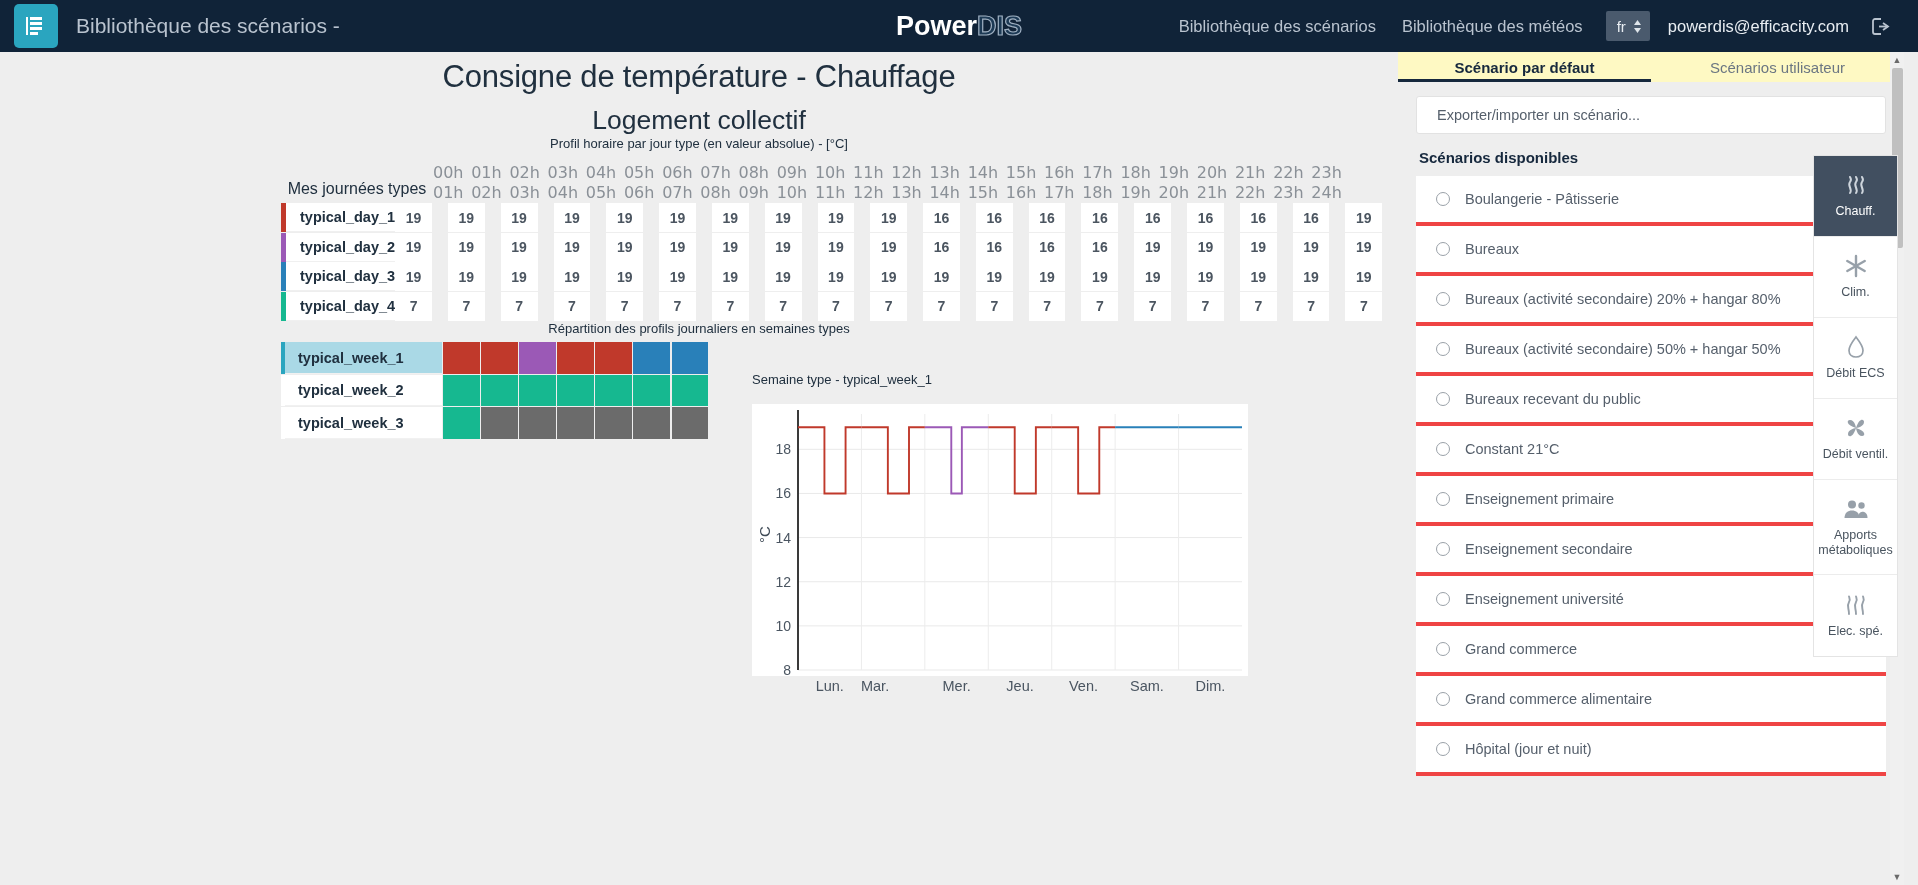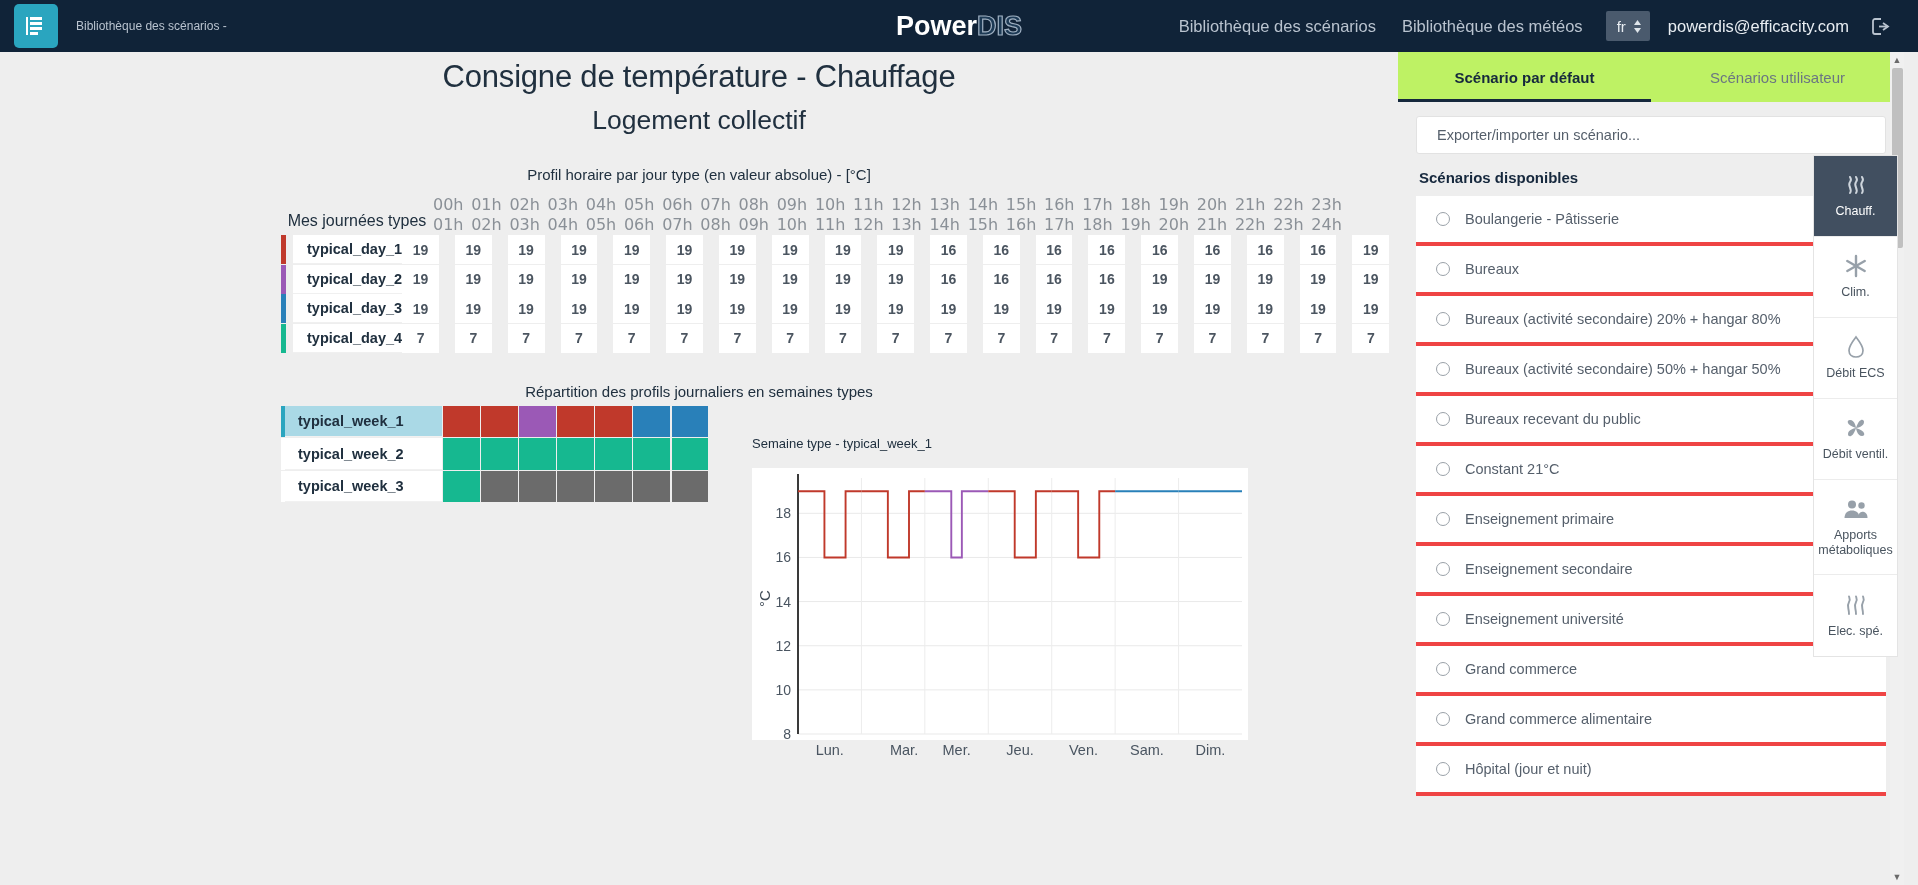--- a/index.html
+++ b/index.html
@@ -18,21 +18,21 @@
     background: #102338;
     display: flex; align-items: center;
   }
   .burger {
     width: 44px; height: 44px; margin-left: 14px; border-radius: 5px;
     background: #2aa5bf; display: flex; align-items: center; justify-content: center;
     cursor: pointer; flex: none;
   }
   .burger svg { display: block; }
   .topbar-title {
-    color: #b9c3cf; font-size: 12px; margin-left: 18px; white-space: nowrap;
+    color: #b9c3cf; font-size: 21px; margin-left: 18px; white-space: nowrap;
   }
   .brand {
     position: absolute; left: 50%; transform: translateX(-50%);
     font-size: 27px; font-weight: bold; letter-spacing: 0px; white-space: nowrap;
   }
   .brand .b1 { color: #ffffff; }
   .brand .b2 { color: #1d3a55; -webkit-text-stroke: 1.2px #9fb0c2; }
   .topnav {
     position: absolute; right: 18px; display: flex; align-items: center; gap: 0px;
   }
@@ -56,41 +56,41 @@
   }
   .page-title {
     text-align: center; font-size: 31px; font-weight: normal;
     margin: 0; padding-top: 7px; color: #20303f; letter-spacing: -0.2px;
   }
   .page-subtitle {
     text-align: center; font-size: 26.5px; font-weight: normal;
     margin: 0; padding-top: 10px; color: #20303f;
   }
   .section-caption {
-    text-align: center; font-size: 15px; color: #20303f; margin-top: 30px;
+    text-align: center; font-size: 13px; color: #20303f; 
   }
 
   
   .day-table-wrap { margin: 14px 0 0 281px; }
   .dt-head { display: flex; align-items: flex-end; height: 38px; }
   .dt-head-label {
     width: 152px; font-size: 16px; color: #20303f; padding-bottom: 5px;
     text-align: center;
   }
   .dt-head-cells { display: flex; }
   .dt-hcell {
     width: 38.2px; text-align: left; font-size: 16px; color: #8a9097;
     line-height: 20px; font-family: "DejaVu Sans", sans-serif;
   }
   .dt-row { display: flex; align-items: stretch; height: 29px; margin-bottom: 0.6px; }
   .dt-accent { width: 5px; flex: none; }
   .dt-name {
     width: 120px; background: #ffffff; display: flex; align-items: center;
     padding-left: 14px; font-size: 14.5px; font-weight: bold; color: #20303f;
-    border-bottom: 1px solid #f0f0f0; cursor: pointer; margin-left: 7px;
+    border-bottom: 1px solid #f0f0f0; cursor: pointer;
   }
   .dt-gap { width: 27px; }
   .dt-cells { display: flex; gap: 16px; }
   .dt-cell {
     width: 36.8px; background: #ffffff; display: flex; align-items: center;
     justify-content: center; font-size: 14px; font-weight: bold; color: #4b5560;
     cursor: pointer;
   }
 
   
@@ -129,21 +129,21 @@
   .chart-xticks span {
     position: absolute; font-size: 14.5px; color: #4a5561; transform: translateX(-50%);
     top: 2px;
   }
 
   
   .right-panel {
     position: absolute; top: 52px; left: 1398px; width: 506px; height: 833px;
     background: #eeeeee; overflow: hidden;
   }
-  .tabs { display: flex; height: 50px; background: #bef264; }
+  .tabs { display: flex; height: 30px; background: #fef9c3; }
   .tab {
     flex: 1; display: flex; align-items: center; justify-content: center;
     font-size: 15px; color: #6b7682; cursor: pointer; position: relative;
   }
   .tab.active { color: #16283d; font-weight: bold; }
   .tab.active::after {
     content: ""; position: absolute; bottom: 0; left: 0; right: 0; height: 3px;
     background: #16283d;
   }
   .rp-body { padding: 14px 18px 0 18px; }
@@ -472,21 +472,21 @@
             <path d="M109.42857142857143 23.241379310344854 L112.07142857142857 23.241379310344854 L112.07142857142857 23.241379310344854 L114.71428571428572 23.241379310344854 L114.71428571428572 23.241379310344854 L117.35714285714286 23.241379310344854 L117.35714285714286 23.241379310344854 L120 23.241379310344854 L120 23.241379310344854 L122.64285714285714 23.241379310344854 L122.64285714285714 23.241379310344854 L125.28571428571429 23.241379310344854 L125.28571428571429 23.241379310344854 L127.92857142857143 23.241379310344854 L127.92857142857143 23.241379310344854 L130.57142857142858 23.241379310344854 L130.57142857142858 23.241379310344854 L133.21428571428572 23.241379310344854 L133.21428571428572 23.241379310344854 L135.85714285714286 23.241379310344854 L135.85714285714286 89.44827586206898 L138.5 89.44827586206898 L138.5 89.44827586206898 L141.14285714285714 89.44827586206898 L141.14285714285714 89.44827586206898 L143.78571428571428 89.44827586206898 L143.78571428571428 89.44827586206898 L146.42857142857144 89.44827586206898 L146.42857142857144 89.44827586206898 L149.07142857142856 89.44827586206898 L149.07142857142856 89.44827586206898 L151.71428571428572 89.44827586206898 L151.71428571428572 89.44827586206898 L154.35714285714286 89.44827586206898 L154.35714285714286 89.44827586206898 L157 89.44827586206898 L157 23.241379310344854 L159.64285714285714 23.241379310344854 L159.64285714285714 23.241379310344854 L162.28571428571428 23.241379310344854 L162.28571428571428 23.241379310344854 L164.92857142857144 23.241379310344854 L164.92857142857144 23.241379310344854 L167.57142857142856 23.241379310344854 L167.57142857142856 23.241379310344854 L170.21428571428572 23.241379310344854 L170.21428571428572 23.241379310344854 L172.85714285714286 23.241379310344854 " fill="none" stroke="#c0392b" stroke-width="1.9" stroke-linejoin="miter"></path>
             <path d="M172.85714285714286 23.241379310344854 L175.5 23.241379310344854 L175.5 23.241379310344854 L178.14285714285714 23.241379310344854 L178.14285714285714 23.241379310344854 L180.78571428571428 23.241379310344854 L180.78571428571428 23.241379310344854 L183.42857142857144 23.241379310344854 L183.42857142857144 23.241379310344854 L186.07142857142858 23.241379310344854 L186.07142857142858 23.241379310344854 L188.71428571428572 23.241379310344854 L188.71428571428572 23.241379310344854 L191.35714285714286 23.241379310344854 L191.35714285714286 23.241379310344854 L194 23.241379310344854 L194 23.241379310344854 L196.64285714285714 23.241379310344854 L196.64285714285714 23.241379310344854 L199.28571428571428 23.241379310344854 L199.28571428571428 89.44827586206898 L201.92857142857144 89.44827586206898 L201.92857142857144 89.44827586206898 L204.57142857142858 89.44827586206898 L204.57142857142858 89.44827586206898 L207.21428571428572 89.44827586206898 L207.21428571428572 89.44827586206898 L209.85714285714286 89.44827586206898 L209.85714285714286 23.241379310344854 L212.5 23.241379310344854 L212.5 23.241379310344854 L215.14285714285714 23.241379310344854 L215.14285714285714 23.241379310344854 L217.78571428571428 23.241379310344854 L217.78571428571428 23.241379310344854 L220.42857142857144 23.241379310344854 L220.42857142857144 23.241379310344854 L223.07142857142858 23.241379310344854 L223.07142857142858 23.241379310344854 L225.71428571428572 23.241379310344854 L225.71428571428572 23.241379310344854 L228.35714285714286 23.241379310344854 L228.35714285714286 23.241379310344854 L231 23.241379310344854 L231 23.241379310344854 L233.64285714285714 23.241379310344854 L233.64285714285714 23.241379310344854 L236.28571428571428 23.241379310344854 " fill="none" stroke="#9b59b6" stroke-width="1.9" stroke-linejoin="miter"></path>
             <path d="M236.28571428571428 23.241379310344854 L238.92857142857142 23.241379310344854 L238.92857142857142 23.241379310344854 L241.57142857142856 23.241379310344854 L241.57142857142856 23.241379310344854 L244.2142857142857 23.241379310344854 L244.2142857142857 23.241379310344854 L246.85714285714286 23.241379310344854 L246.85714285714286 23.241379310344854 L249.5 23.241379310344854 L249.5 23.241379310344854 L252.14285714285714 23.241379310344854 L252.14285714285714 23.241379310344854 L254.78571428571428 23.241379310344854 L254.78571428571428 23.241379310344854 L257.42857142857144 23.241379310344854 L257.42857142857144 23.241379310344854 L260.07142857142856 23.241379310344854 L260.07142857142856 23.241379310344854 L262.7142857142857 23.241379310344854 L262.7142857142857 89.44827586206898 L265.35714285714283 89.44827586206898 L265.35714285714283 89.44827586206898 L268 89.44827586206898 L268 89.44827586206898 L270.6428571428571 89.44827586206898 L270.6428571428571 89.44827586206898 L273.2857142857143 89.44827586206898 L273.2857142857143 89.44827586206898 L275.92857142857144 89.44827586206898 L275.92857142857144 89.44827586206898 L278.57142857142856 89.44827586206898 L278.57142857142856 89.44827586206898 L281.2142857142857 89.44827586206898 L281.2142857142857 89.44827586206898 L283.85714285714283 89.44827586206898 L283.85714285714283 23.241379310344854 L286.5 23.241379310344854 L286.5 23.241379310344854 L289.1428571428571 23.241379310344854 L289.1428571428571 23.241379310344854 L291.7857142857143 23.241379310344854 L291.7857142857143 23.241379310344854 L294.42857142857144 23.241379310344854 L294.42857142857144 23.241379310344854 L297.07142857142856 23.241379310344854 L297.07142857142856 23.241379310344854 L299.7142857142857 23.241379310344854 " fill="none" stroke="#c0392b" stroke-width="1.9" stroke-linejoin="miter"></path>
             <path d="M299.7142857142857 23.241379310344854 L302.3571428571429 23.241379310344854 L302.3571428571429 23.241379310344854 L305 23.241379310344854 L305 23.241379310344854 L307.64285714285717 23.241379310344854 L307.64285714285717 23.241379310344854 L310.2857142857143 23.241379310344854 L310.2857142857143 23.241379310344854 L312.92857142857144 23.241379310344854 L312.92857142857144 23.241379310344854 L315.57142857142856 23.241379310344854 L315.57142857142856 23.241379310344854 L318.2142857142857 23.241379310344854 L318.2142857142857 23.241379310344854 L320.8571428571429 23.241379310344854 L320.8571428571429 23.241379310344854 L323.5 23.241379310344854 L323.5 23.241379310344854 L326.14285714285717 23.241379310344854 L326.14285714285717 89.44827586206898 L328.7857142857143 89.44827586206898 L328.7857142857143 89.44827586206898 L331.42857142857144 89.44827586206898 L331.42857142857144 89.44827586206898 L334.07142857142856 89.44827586206898 L334.07142857142856 89.44827586206898 L336.7142857142857 89.44827586206898 L336.7142857142857 89.44827586206898 L339.3571428571429 89.44827586206898 L339.3571428571429 89.44827586206898 L342 89.44827586206898 L342 89.44827586206898 L344.64285714285717 89.44827586206898 L344.64285714285717 89.44827586206898 L347.2857142857143 89.44827586206898 L347.2857142857143 23.241379310344854 L349.92857142857144 23.241379310344854 L349.92857142857144 23.241379310344854 L352.57142857142856 23.241379310344854 L352.57142857142856 23.241379310344854 L355.2142857142857 23.241379310344854 L355.2142857142857 23.241379310344854 L357.8571428571429 23.241379310344854 L357.8571428571429 23.241379310344854 L360.5 23.241379310344854 L360.5 23.241379310344854 L363.14285714285717 23.241379310344854 " fill="none" stroke="#c0392b" stroke-width="1.9" stroke-linejoin="miter"></path>
             <path d="M363.14285714285717 23.241379310344854 L365.78571428571433 23.241379310344854 L365.78571428571433 23.241379310344854 L368.42857142857144 23.241379310344854 L368.42857142857144 23.241379310344854 L371.0714285714286 23.241379310344854 L371.0714285714286 23.241379310344854 L373.7142857142857 23.241379310344854 L373.7142857142857 23.241379310344854 L376.3571428571429 23.241379310344854 L376.3571428571429 23.241379310344854 L379 23.241379310344854 L379 23.241379310344854 L381.64285714285717 23.241379310344854 L381.64285714285717 23.241379310344854 L384.28571428571433 23.241379310344854 L384.28571428571433 23.241379310344854 L386.92857142857144 23.241379310344854 L386.92857142857144 23.241379310344854 L389.5714285714286 23.241379310344854 L389.5714285714286 23.241379310344854 L392.2142857142857 23.241379310344854 L392.2142857142857 23.241379310344854 L394.8571428571429 23.241379310344854 L394.8571428571429 23.241379310344854 L397.5 23.241379310344854 L397.5 23.241379310344854 L400.14285714285717 23.241379310344854 L400.14285714285717 23.241379310344854 L402.78571428571433 23.241379310344854 L402.78571428571433 23.241379310344854 L405.42857142857144 23.241379310344854 L405.42857142857144 23.241379310344854 L408.0714285714286 23.241379310344854 L408.0714285714286 23.241379310344854 L410.7142857142857 23.241379310344854 L410.7142857142857 23.241379310344854 L413.3571428571429 23.241379310344854 L413.3571428571429 23.241379310344854 L416 23.241379310344854 L416 23.241379310344854 L418.64285714285717 23.241379310344854 L418.64285714285717 23.241379310344854 L421.28571428571433 23.241379310344854 L421.28571428571433 23.241379310344854 L423.92857142857144 23.241379310344854 L423.92857142857144 23.241379310344854 L426.5714285714286 23.241379310344854 " fill="none" stroke="#2980b9" stroke-width="1.9" stroke-linejoin="miter"></path>
             <path d="M426.57142857142856 23.241379310344854 L429.2142857142857 23.241379310344854 L429.2142857142857 23.241379310344854 L431.85714285714283 23.241379310344854 L431.85714285714283 23.241379310344854 L434.5 23.241379310344854 L434.5 23.241379310344854 L437.1428571428571 23.241379310344854 L437.1428571428571 23.241379310344854 L439.7857142857143 23.241379310344854 L439.7857142857143 23.241379310344854 L442.4285714285714 23.241379310344854 L442.4285714285714 23.241379310344854 L445.07142857142856 23.241379310344854 L445.07142857142856 23.241379310344854 L447.7142857142857 23.241379310344854 L447.7142857142857 23.241379310344854 L450.35714285714283 23.241379310344854 L450.35714285714283 23.241379310344854 L453 23.241379310344854 L453 23.241379310344854 L455.6428571428571 23.241379310344854 L455.6428571428571 23.241379310344854 L458.2857142857143 23.241379310344854 L458.2857142857143 23.241379310344854 L460.9285714285714 23.241379310344854 L460.9285714285714 23.241379310344854 L463.57142857142856 23.241379310344854 L463.57142857142856 23.241379310344854 L466.21428571428567 23.241379310344854 L466.21428571428567 23.241379310344854 L468.85714285714283 23.241379310344854 L468.85714285714283 23.241379310344854 L471.5 23.241379310344854 L471.5 23.241379310344854 L474.1428571428571 23.241379310344854 L474.1428571428571 23.241379310344854 L476.7857142857143 23.241379310344854 L476.7857142857143 23.241379310344854 L479.4285714285714 23.241379310344854 L479.4285714285714 23.241379310344854 L482.07142857142856 23.241379310344854 L482.07142857142856 23.241379310344854 L484.71428571428567 23.241379310344854 L484.71428571428567 23.241379310344854 L487.35714285714283 23.241379310344854 L487.35714285714283 23.241379310344854 L490 23.241379310344854 " fill="none" stroke="#2980b9" stroke-width="1.9" stroke-linejoin="miter"></path>
           </svg>
       </div>
       <div class="chart-xticks" id="chart-xticks" style="position: relative; top: 0px; margin-left: 0px; height: 26px;">
           <span style="left: 77.7143px;">Lun.</span>
-          <span style="left: 152px;">Mar.</span>
+          <span style="left: 123px;">Mar.</span>
           <span style="left: 204.571px;">Mer.</span>
           <span style="left: 268px;">Jeu.</span>
           <span style="left: 331.429px;">Ven.</span>
           <span style="left: 394.857px;">Sam.</span>
           <span style="left: 458.286px;">Dim.</span>
         </div>
     </div>
   </div>
 </div>
 

